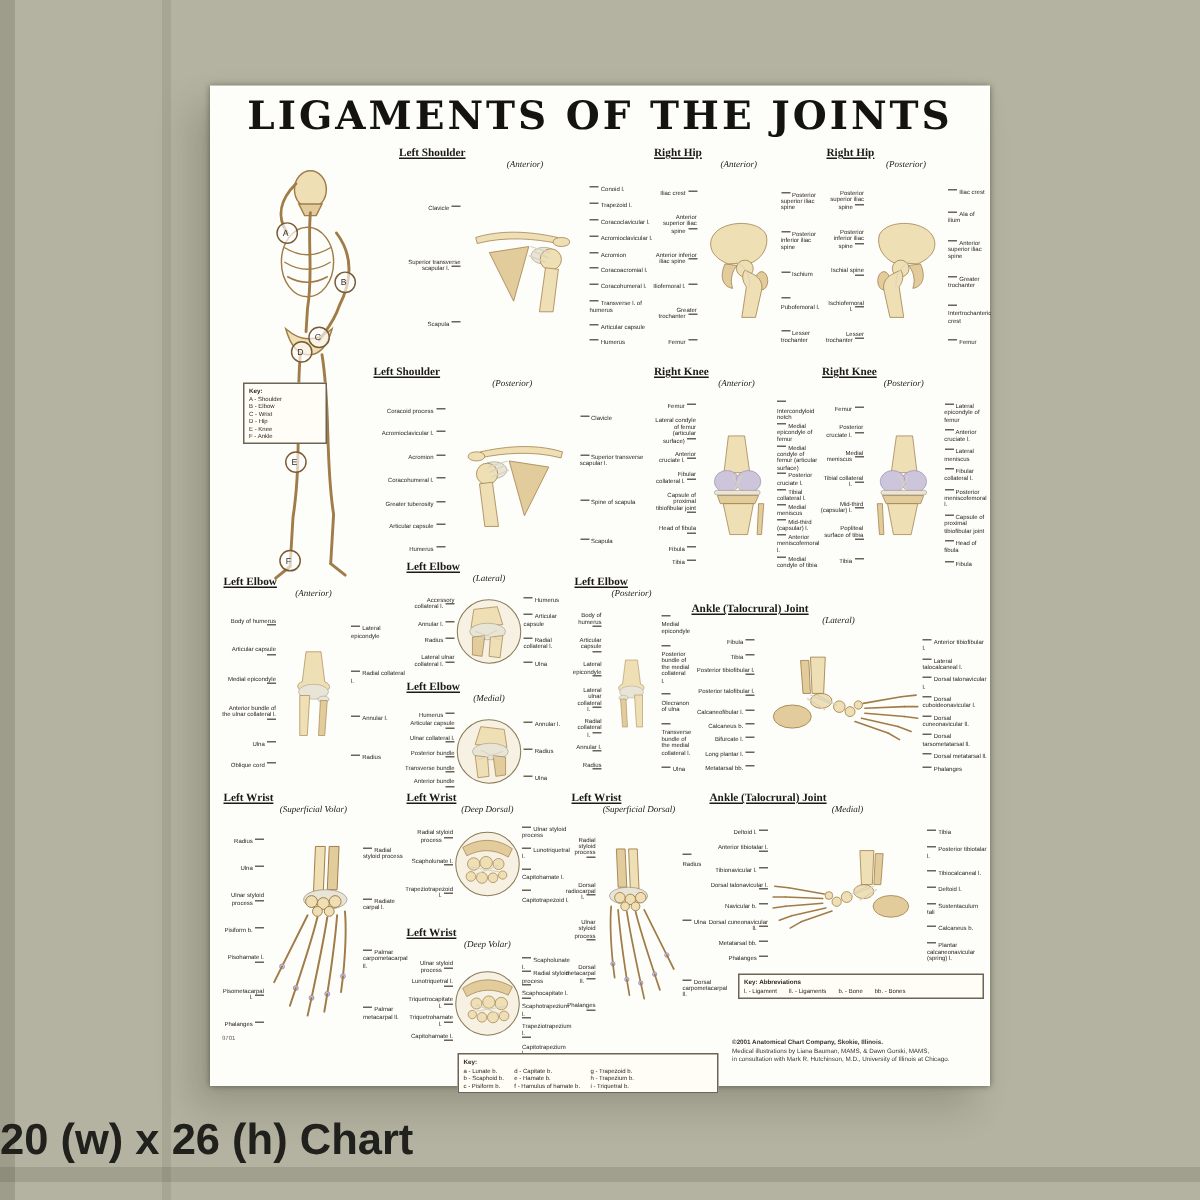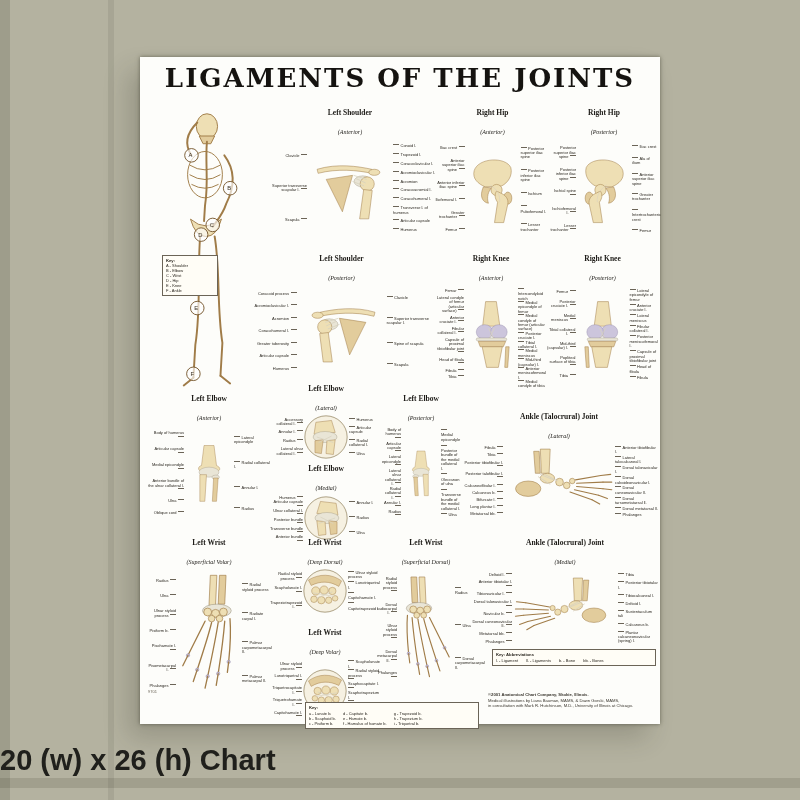--- a/index.html
+++ b/index.html
@@ -10,21 +10,21 @@
   .stage::after{content:"";position:absolute;left:108px;top:0;width:6px;height:100%;
          background:rgba(60,60,45,.10);}
   .bottom-shade{position:absolute;left:0;top:778px;width:100%;height:10px;background:rgba(60,60,45,.16);}
 
   .poster{position:absolute;left:140px;top:57px;width:520px;height:667px;background:#fdfdfa;
           box-shadow:0 0 4px rgba(40,40,28,.55), -12px 14px 24px rgba(40,40,28,.20);}
   .poster-title{position:absolute;left:0;top:6px;width:100%;margin:0;text-align:center;
           font-family:"DejaVu Serif",serif;font-weight:bold;font-size:26px;letter-spacing:2px;color:#151310;}
 
   .panel{position:absolute;display:flex;flex-direction:column;}
-  .panel h2{margin:12px;text-align:center;font-size:7.5px;font-weight:bold;color:#1c1a16;line-height:1.1;}
+  .panel h2{margin:1px;text-align:left;font-size:7.5px;font-weight:bold;color:#1c1a16;line-height:1.1;text-decoration:underline;}
   .panel .sub{text-align:center;font-style:italic;font-size:6px;color:#1c1a16;line-height:1.1;}
   .panel-body{flex:1;display:flex;flex-direction:row;align-items:center;justify-content:center;margin-top:2px;}
   .labels{flex:1 1 0;display:flex;flex-direction:column;justify-content:space-around;height:92%;
           font-family:"Liberation Sans",sans-serif;font-size:4px;line-height:1.1;color:#2a261f;min-width:0;}
   .labels.left{align-items:flex-end;text-align:right;}
   .labels.right{align-items:flex-start;text-align:left;}
   .labels.left .lbl::after{content:"";display:inline-block;width:6px;border-top:.5px solid #6b6457;
           vertical-align:2px;margin-left:1.5px;}
   .labels.right .lbl::before{content:"";display:inline-block;width:6px;border-top:.5px solid #6b6457;
           vertical-align:2px;margin-right:1.5px;}

